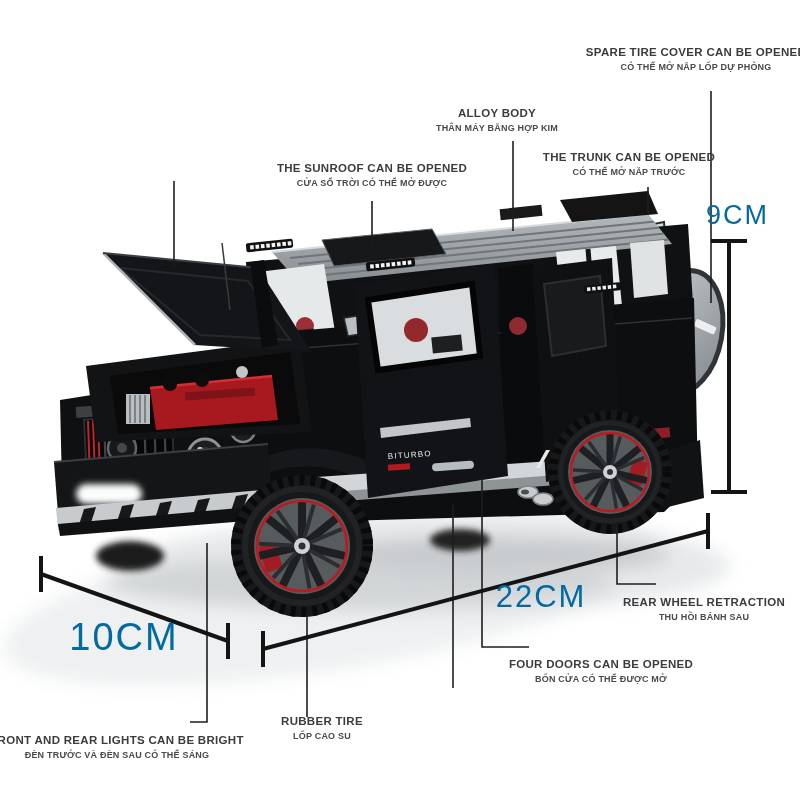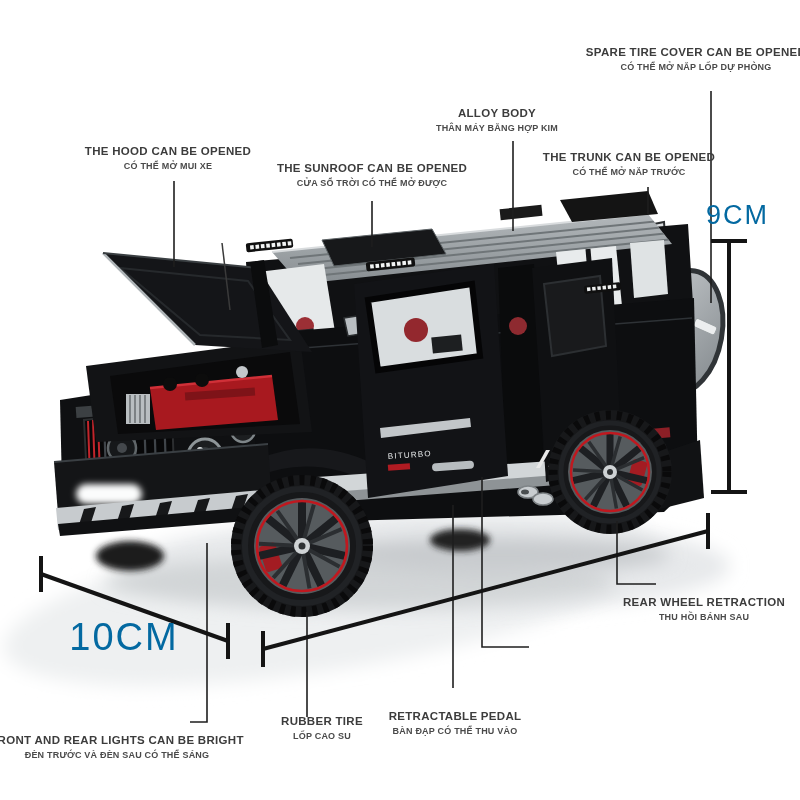--- a/index.html
+++ b/index.html
@@ -368,47 +368,44 @@
   <div class="lbl" style="left:497px;top:107px;">
     <span class="en">ALLOY BODY</span>
     <span class="vi">THÂN MÁY BẰNG HỢP KIM</span>
   </div>
 
   <div class="lbl" style="left:629px;top:151px;">
     <span class="en">THE TRUNK CAN BE OPENED</span>
     <span class="vi">CÓ THỂ MỞ NẮP TRƯỚC</span>
   </div>
 
-  <div class="lbl" style="left:168px;top:145px;">
-    <span class="en">THE HOOD CAN BE OPENED</span>
-    <span class="vi">CÓ THỂ MỞ MUI XE</span>
-  </div>
 
   <div class="lbl" style="left:372px;top:162px;">
     <span class="en">THE SUNROOF CAN BE OPENED</span>
     <span class="vi">CỬA SỔ TRỜI CÓ THỂ MỞ ĐƯỢC</span>
   </div>
 
   <div class="lbl" style="left:704px;top:596px;">
     <span class="en">REAR WHEEL RETRACTION</span>
     <span class="vi">THU HỒI BÁNH SAU</span>
   </div>
 
-
-  <div class="lbl" style="left:455px;top:710px;">
-    <span class="en">RETRACTABLE PEDAL</span>
-    <span class="vi">BÀN ĐẠP CÓ THỂ THU VÀO</span>
-  </div>
+  <div class="lbl" style="left:601px;top:658px;">
+    <span class="en">FOUR DOORS CAN BE OPENED</span>
+    <span class="vi">BỐN CỬA CÓ THỂ ĐƯỢC MỞ</span>
+  </div>
+
 
   <div class="lbl" style="left:303px;top:715px;margin-left:19px;">
     <span class="en">RUBBER TIRE</span>
     <span class="vi">LỐP CAO SU</span>
   </div>
 
   <div class="lbl" style="left:117px;top:734px;">
     <span class="en">FRONT AND REAR LIGHTS CAN BE BRIGHT</span>
     <span class="vi">ĐÈN TRƯỚC VÀ ĐÈN SAU CÓ THỂ SÁNG</span>
   </div>
 
   <div class="dim dim-9">9CM</div>
+  <div class="dim dim-22">22CM</div>
   <div class="dim dim-10">10CM</div>
 
 </div>
 
 </body></html>

